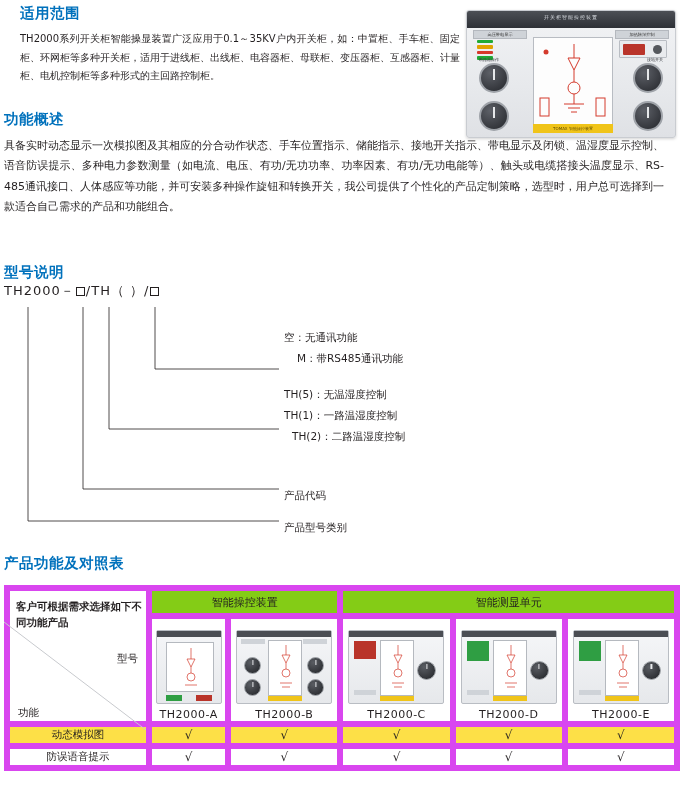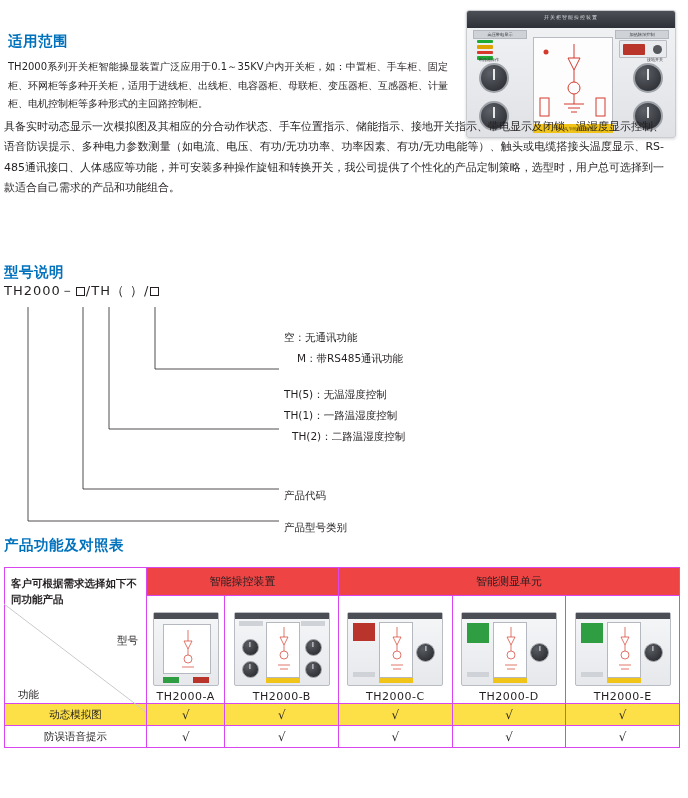--- a/index.html
+++ b/index.html
@@ -17,21 +17,21 @@
 
   h2.section-title {
     color: #0071bc;
     font-size: 14.5px;
     font-weight: bold;
     margin: 0;
     letter-spacing: 0.5px;
   }
 
   
-  #sec-scope { position:absolute; left:8px; top:4px; width:440px;margin-top:28px; }
+  #sec-scope { position:absolute; left:20px; top:4px; width:440px; }
   #sec-scope .body {
     font-size: 10px;
     line-height: 1.85;
     margin-top: 7px;
     text-align: justify;
     color: #231f20;
   }
 
   
   #sec-func { position:absolute; left:4px; top:110px; width:660px; }
@@ -127,37 +127,37 @@
   #model-code .sq {
     display:inline-block; width:9px; height:9px; border:1px solid #231f20;
     vertical-align:middle; margin:0 1px;
   }
   .ln-svg { position:absolute; left:0; top:0; }
   .model-note {
     position:absolute; font-size:10.5px; color:#231f20; white-space:nowrap;
   }
 
   
-  #sec-table { position:absolute; left:4px; top:536px; width:678px; }
+  #sec-table { position:absolute; left:4px; top:554px; width:678px; }
   #table-wrap { margin-top: 12px; }
   table.cmp {
     border-collapse: collapse;
     width: 676px;
     font-size: 10.5px;
     color:#231f20;
   }
   table.cmp td, table.cmp th {
-    border: 1px solid #d946ef;
+    border: 6px solid #d946ef;
     padding: 0;
     text-align: center;
     font-weight: normal;
     margin-top: 41px;
   }
   .hdr-group {
-    background:#ef4444; height:28px; font-size:11px;
+    background:#84cc16; height:28px; font-size:11px;
   }
   .corner-cell {
     width:142px; height:56px; position:relative; background:#ffffff;
     vertical-align:middle;
   }
   .corner-cell .c-text {
     position:absolute; left:6px; top:8px; width:130px;
     font-size:10.5px; font-weight:bold; line-height:1.5; text-align:left;
     color:#231f20;
   }
@@ -254,20 +254,21 @@
       <div class="dev-knob k1"></div>
       <div class="dev-knob k2"></div>
       <div class="dev-knob k3"></div>
       <div class="dev-knob k4"></div>
 
       <div class="dev-foot">TOMAX  智能操控装置</div>
     </div>
   </div>
 
   <div id="sec-func">
+    <h2 class="section-title">功能概述</h2>
     <div class="body">具备实时动态显示一次模拟图及其相应的分合动作状态、手车位置指示、储能指示、接地开关指示、带电显示及闭锁、温湿度显示控制、语音防误提示、多种电力参数测量（如电流、电压、有功/无功功率、功率因素、有功/无功电能等）、触头或电缆搭接头温度显示、RS-485通讯接口、人体感应等功能，并可安装多种操作旋钮和转换开关，我公司提供了个性化的产品定制策略，选型时，用户总可选择到一款适合自己需求的产品和功能组合。</div>
   </div>
 
   <div id="sec-model">
     <h2 class="section-title">型号说明</h2>
 
     <div id="model-code">
       <span>TH2000－</span><span class="sq"></span><span>/TH（ ）/</span><span class="sq"></span>
     </div>
 

